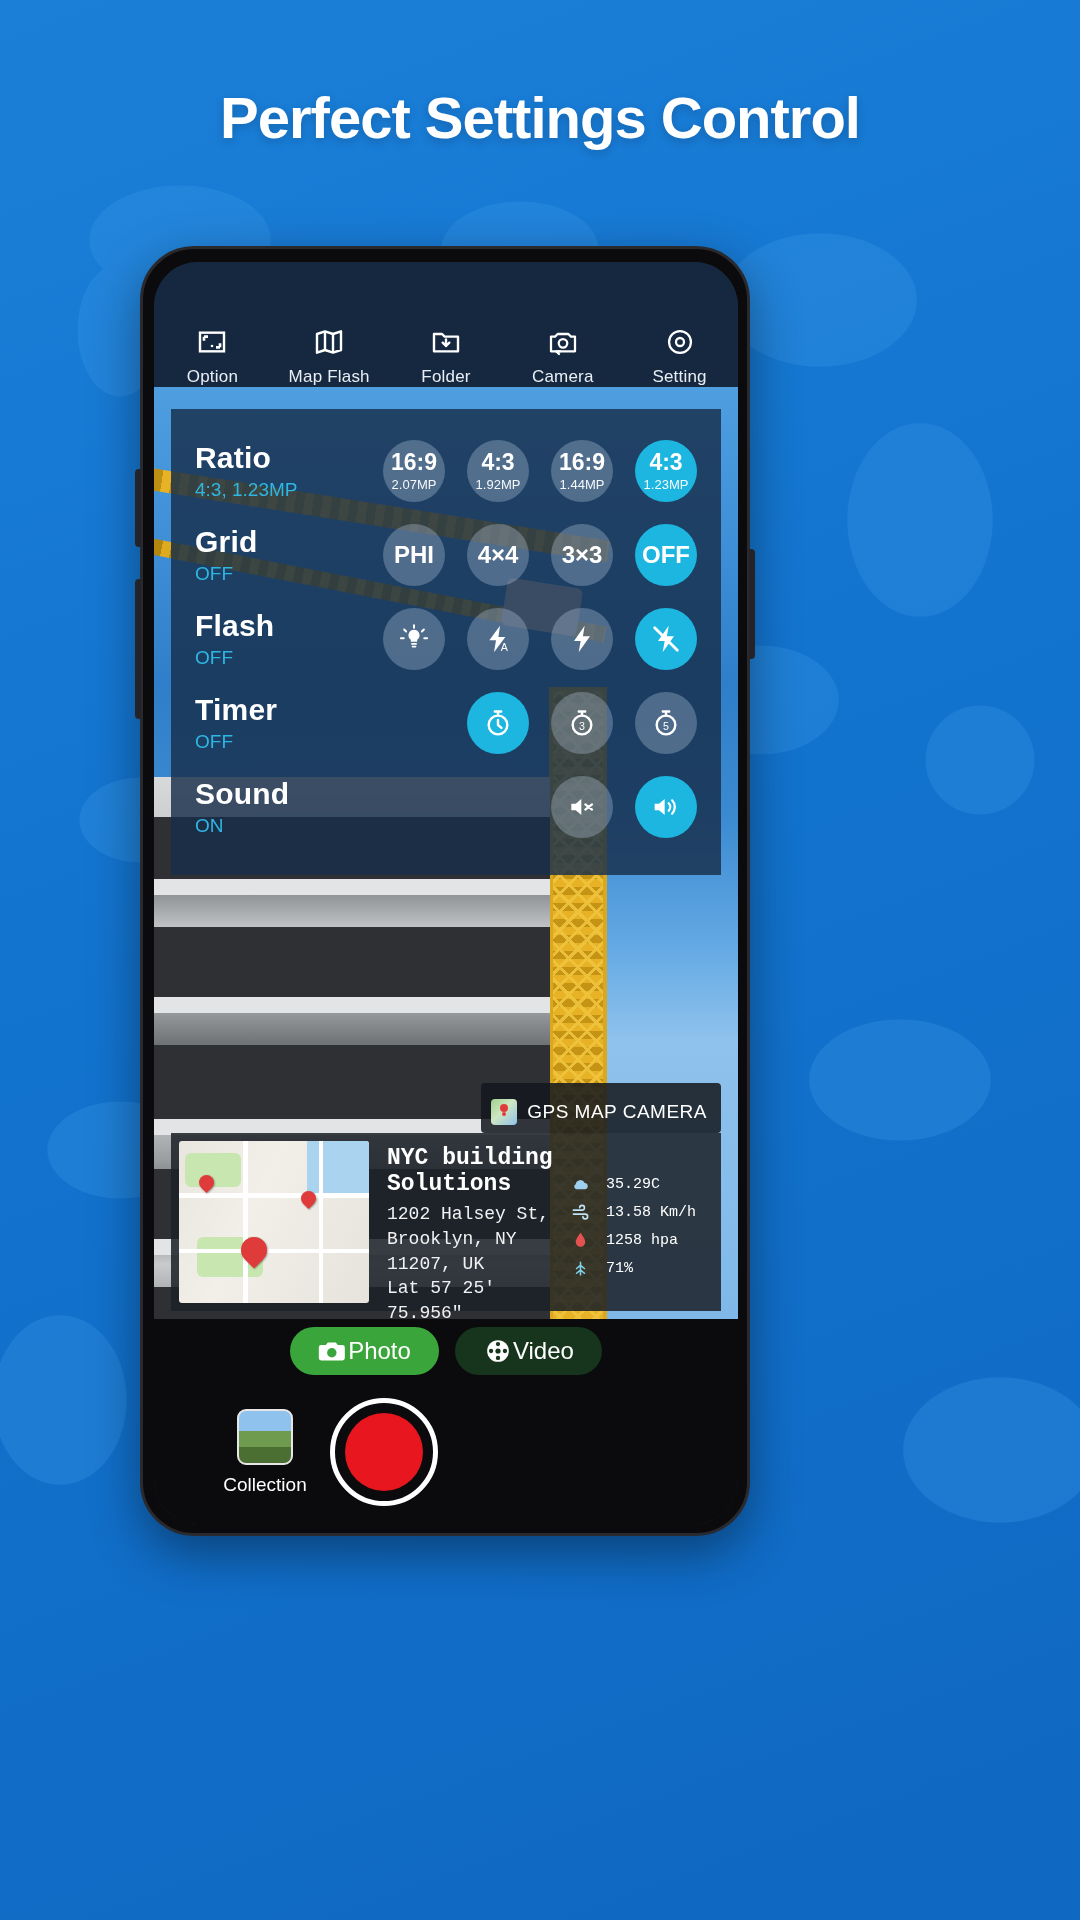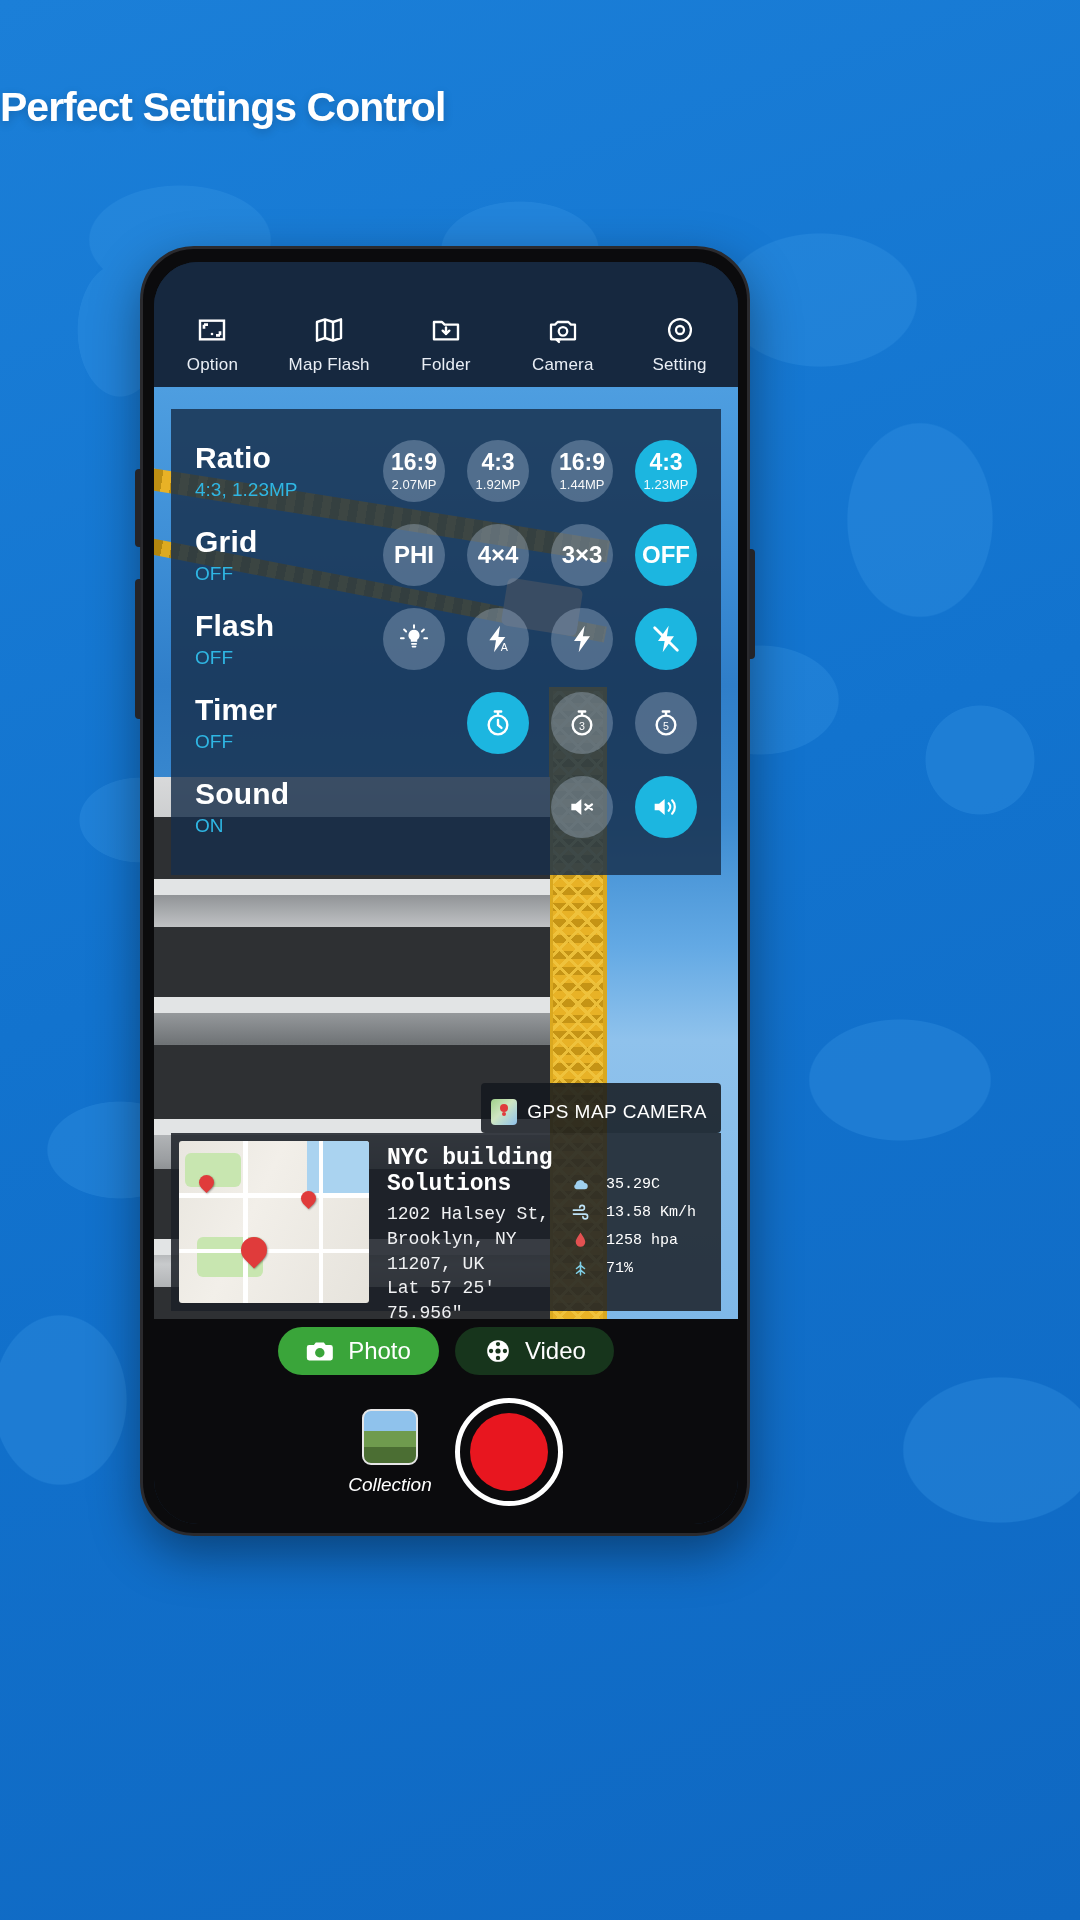--- a/index.html
+++ b/index.html
@@ -31,23 +31,23 @@
       radial-gradient(ellipse 130px 90px at 760px 700px, #3c9ae8 0 60%, transparent 61%),
       radial-gradient(ellipse 100px 70px at 140px 820px, #3c9ae8 0 60%, transparent 61%),
       radial-gradient(ellipse 150px 100px at 900px 1080px, #3c9ae8 0 60%, transparent 61%),
       radial-gradient(ellipse 120px 80px at 120px 1150px, #3c9ae8 0 60%, transparent 61%),
       radial-gradient(ellipse 110px 140px at 60px 1400px, #3c9ae8 0 60%, transparent 61%),
       radial-gradient(ellipse 160px 120px at 1000px 1450px, #3c9ae8 0 60%, transparent 61%);
   }
   
   .headline {
     position:absolute; top:84px; left:0; width:100%;
-    text-align:left;
+    text-align:center;
     color:#ffffff;
-    font-size:41px;
+    font-size:58px;
     font-weight:bold;
     letter-spacing:-1px;
     text-shadow:0 3px 10px rgba(0,0,0,.18);
   }
   
   .phone {
     position:absolute;
     left:140px; top:246px;
     width:610px; height:1290px;
     background:#0b0b0d;
@@ -69,21 +69,21 @@
     position:absolute; left:11px; top:13px;
     width:584px; height:1262px;
     border-radius:44px;
     overflow:hidden;
     background:#16283f;
   }
   
   .toolbar {
     position:absolute; top:0; left:0; width:100%; height:125px;
     background:#16283f;
-    display:flex; align-items:flex-end; padding-bottom:12px;
+    display:flex; align-items:flex-end; 
   }
   .tb-item{ flex:1; display:flex; flex-direction:column; align-items:center; gap:9px; }
   .tb-icon{ width:34px; height:32px; display:block; }
   .tb-icon svg{ width:100%; height:100%; display:block; }
   .tb-label{ color:#e9eef5; font-size:17px; letter-spacing:.2px; }
   
   .preview{
     position:absolute; top:125px; left:0; right:0; bottom:205px;
     overflow:hidden;
     background:#2f7ec9;
@@ -201,32 +201,31 @@
   
   .bottom{
     position:absolute; left:0; right:0; bottom:0; height:205px;
     background:#0b0b0d;
   }
   .mode-row{
     position:absolute; top:8px; left:0; right:0;
     display:flex; justify-content:center; gap:16px;
   }
   .mode{
-    display:flex; align-items:center; gap:12px;
+    display:flex; align-items:center; gap:0;
     padding:10px 28px; border-radius:26px;
     color:#fff; font-size:24px;text-align:right;
   }
   .mode.photo{ background:#3aa53a; }
   .mode.video{ background:#17351c; }
   .mode svg{ width:30px; height:26px; display:block; }
   .ctrl-row{
     position:absolute; bottom:18px; left:0; right:4px;
-    display:flex; align-items:center; justify-content:center;
+    display:flex; align-items:center; justify-content:flex-start;
     padding:0 46px;
-    font-style:italic;
   }
   .ctrl{ display:flex; flex-direction:column; align-items:center; gap:9px; width:130px; }
   .ctrl-label{ color:#fff; font-size:19px; }
   .thumb{
     width:56px;height:56px;border-radius:9px; overflow:hidden;
     background:linear-gradient(180deg,#8fc2ec 0 38%, #6f9b4e 38% 70%, #4b6e33 70% 100%);
     border:2px solid #e6e6e6;
   }
   .shutter{
     width:108px;height:108px;border-radius:50%;

